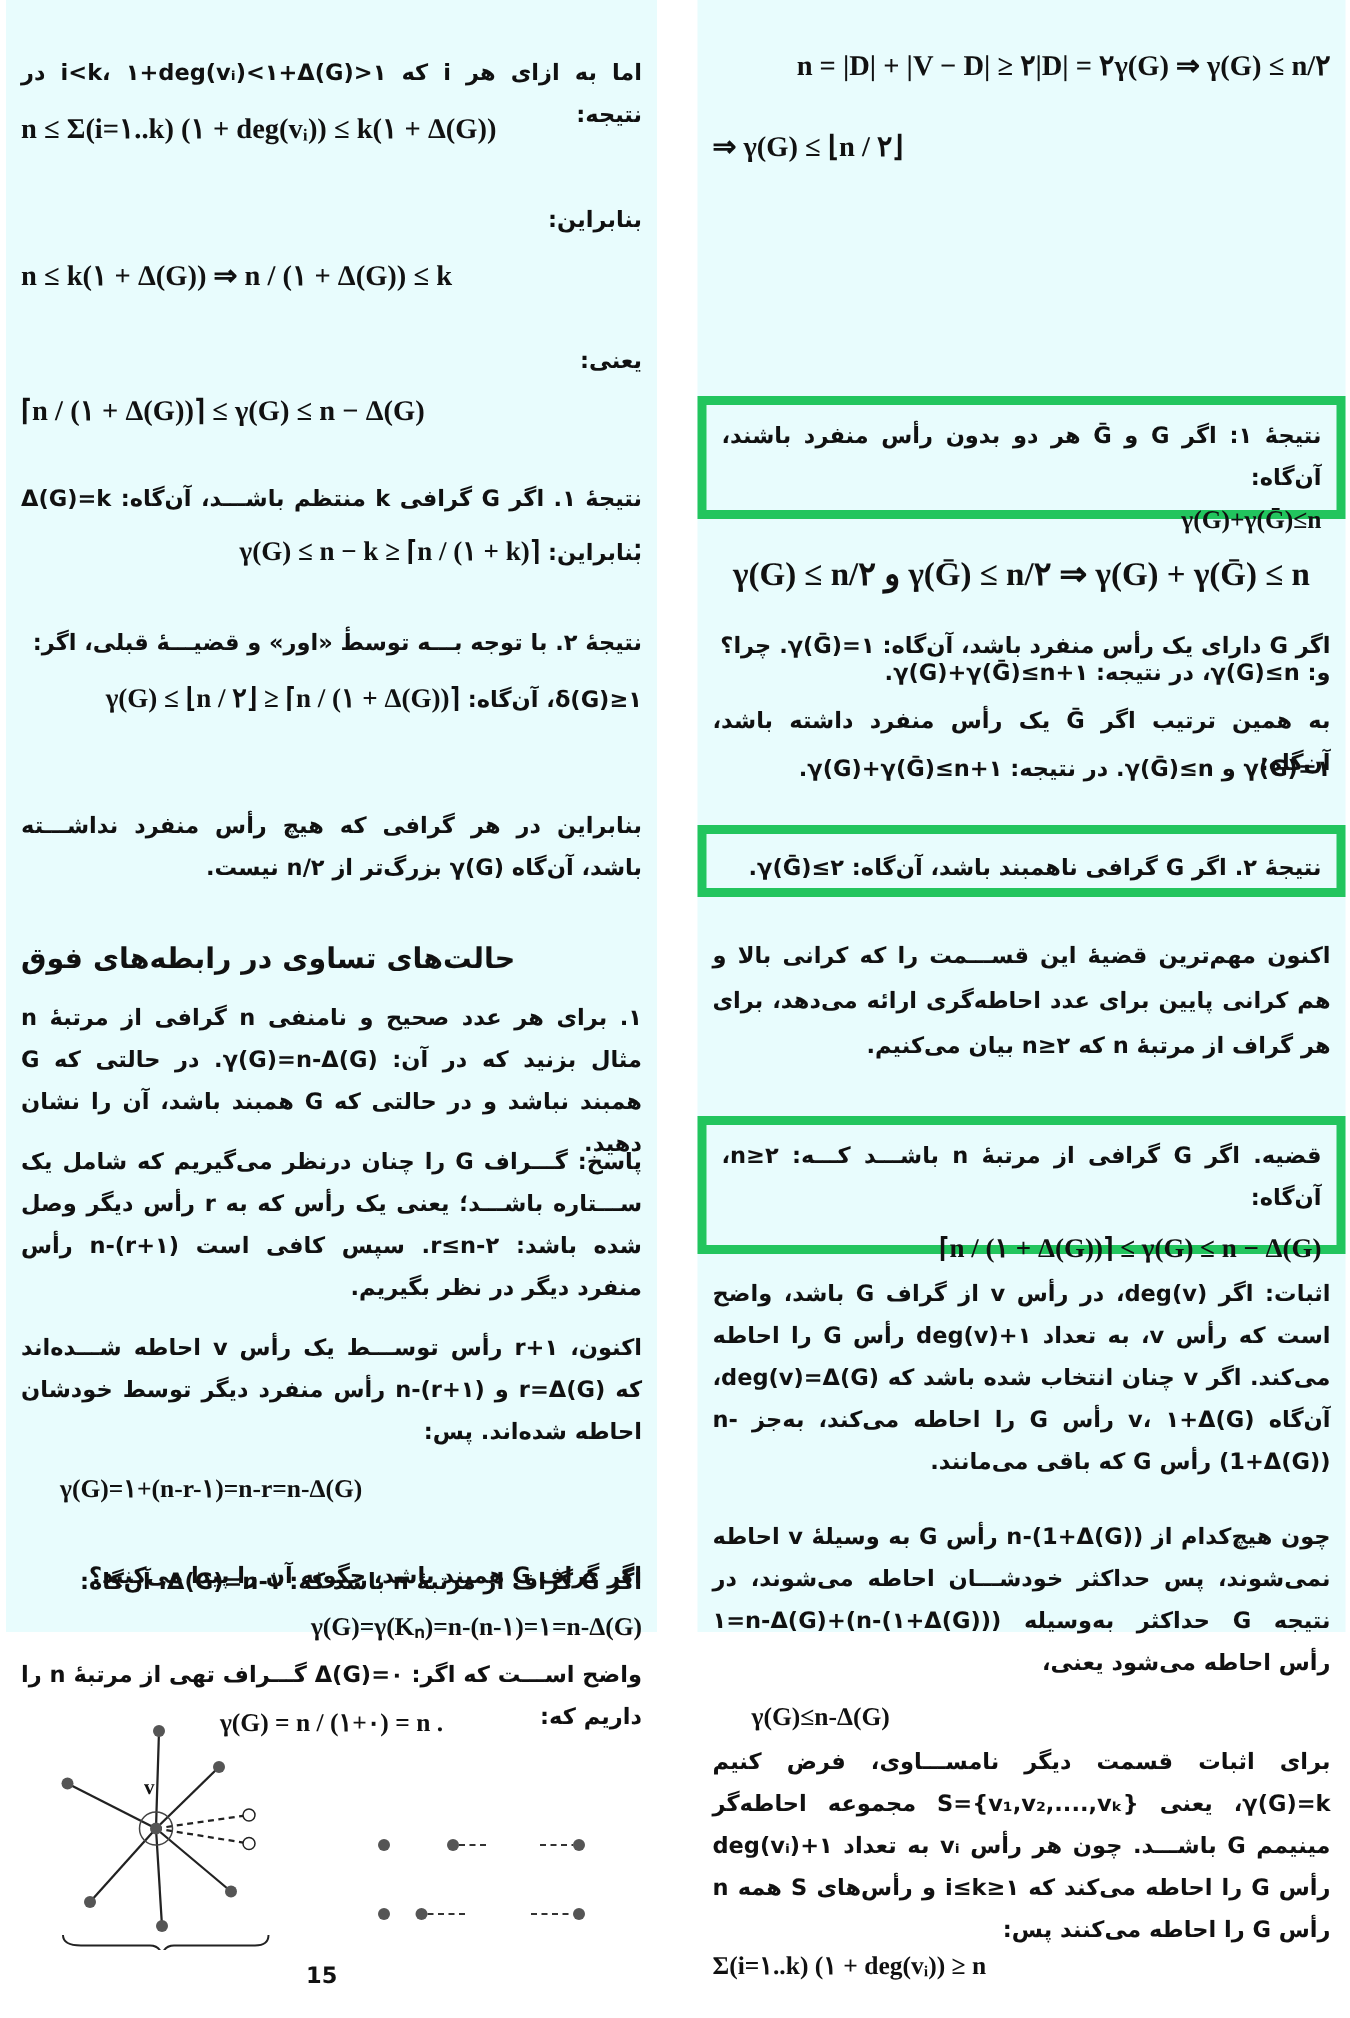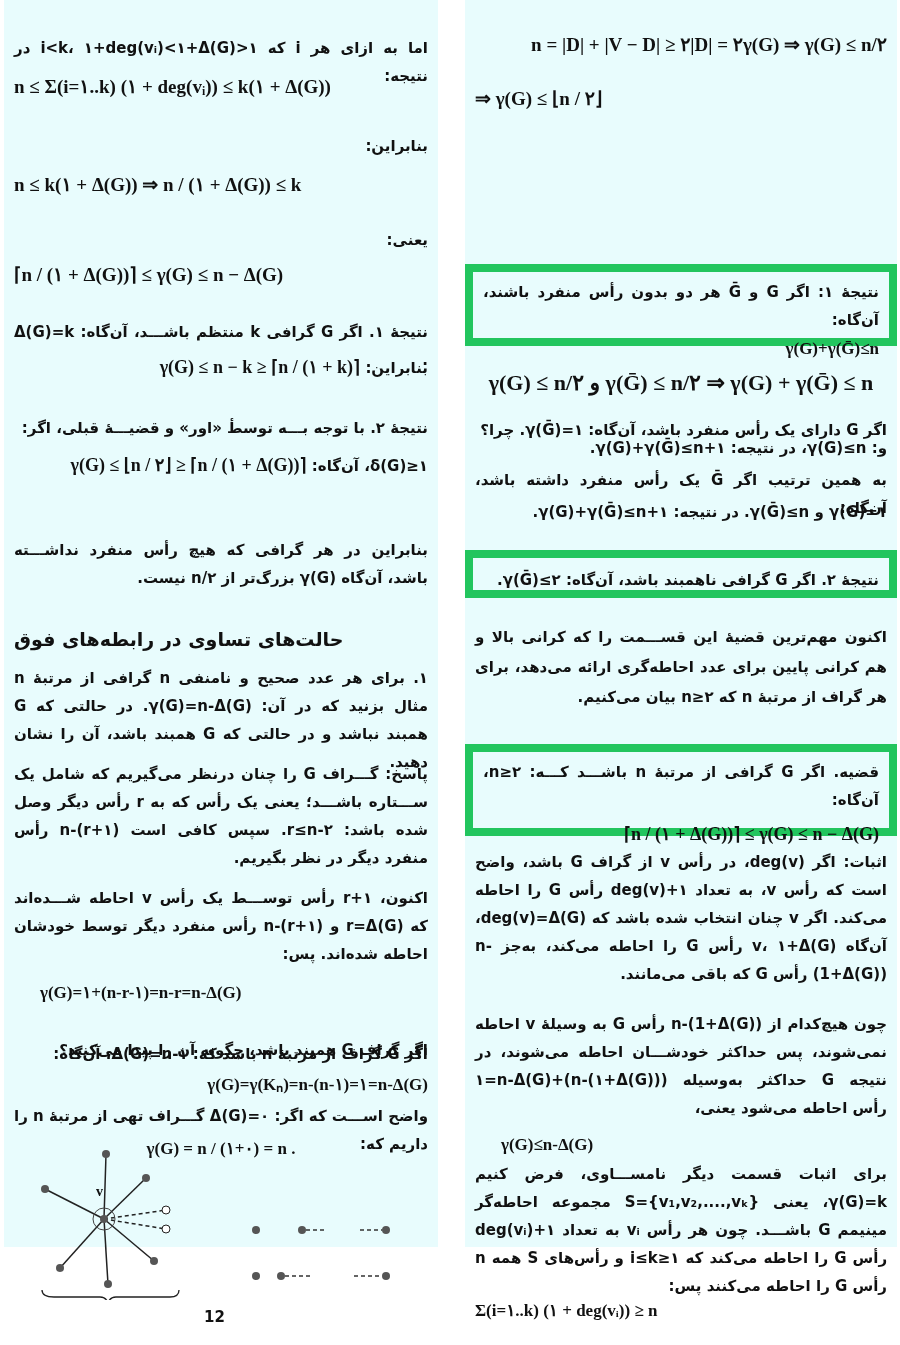--- a/index.html
+++ b/index.html
@@ -1,29 +1,29 @@
 <!DOCTYPE html>
 <html><head>
 <meta charset="utf-8">
 <style>
   html, body { margin:0; padding:0; background:#ffffff; }
   body { width:900px; height:1345px; position:relative; overflow:hidden;
          font-family:"DejaVu Serif", serif; color:#111; }
-  .col { position:absolute; top:0; height:1247px; background:#e8fcfd; box-sizing:border-box; }
+  .col { position:absolute; top:0; height:1088px; background:#e8fcfd; box-sizing:border-box; }
   .col-left { left:4px; width:434px; }
   .col-right { left:465px; width:432px; }
   .blk { position:absolute; left:0; right:0; box-sizing:border-box; padding:0 10px; }
   .fa { direction:rtl; text-align:justify; font-family:"DejaVu Sans", sans-serif;
         font-size:15px; line-height:28px; font-weight:bold; }
   .fa b.k { font-weight:900; }
   .eq { direction:ltr; text-align:left; font-family:"Liberation Serif", serif;
         font-size:19px; font-weight:bold; line-height:34px; white-space:nowrap; }
   .eq.r { text-align:right; }
   .eq.c { text-align:center; }
-  .box { position:absolute; left:0; right:0; border:8px solid #22c55e; box-sizing:border-box; padding:6px 10px; }
+  .box { position:absolute; left:0; right:0; border:6px solid #22c55e; box-sizing:border-box; padding:6px 10px; }
   .heading { direction:rtl; text-align:left; font-family:"DejaVu Sans", sans-serif; font-size:19px; font-weight:bold; }
   .pageno { position:absolute; left:200px; top:1308px; font-family:"DejaVu Sans", sans-serif; font-weight:bold; font-size:15px; }
   svg { position:absolute; }
 </style>
 </head>
 <body>
 
 <div class="col col-left">
   <div class="blk fa" style="top:34px;">اما به ازای هر i که ۱&lt;i&lt;k، ۱+deg(vᵢ)&lt;۱+Δ(G) در نتیجه:</div>
   <div class="blk eq" style="top:70px;">n ≤ Σ(i=۱..k) (۱ + deg(vᵢ)) ≤ k(۱ + Δ(G))</div>
@@ -105,21 +105,21 @@
       <circle cx="142" cy="58" r="4"></circle>
     </g>
     <g stroke="#333" stroke-width="1.3" stroke-dasharray="4,3">
       <line x1="62" y1="12" x2="82" y2="12"></line>
       <line x1="116" y1="12" x2="138" y2="12"></line>
       <line x1="41" y1="58" x2="66" y2="58"></line>
       <line x1="110" y1="58" x2="138" y2="58"></line>
     </g>
   </svg>
 
-  <div class="pageno">12</div>
+  <div class="pageno">15</div>
 </div>
 
 <div class="col col-right">
   <div class="blk eq" style="top:28px;text-align:right;">n = |D| + |V − D| ≥ ۲|D| = ۲γ(G) ⇒ γ(G) ≤ n/۲</div>
   <div class="blk eq" style="top:82px;">⇒ γ(G) ≤ ⌊n / ۲⌋</div>
 
 
   <div class="box fa" style="top:264px; height:82px;">
     <b class="k">نتیجهٔ ۱:</b>
     <span>اگر G و Ḡ هر دو بدون رأس منفرد باشند، آن‌گاه:</span>

